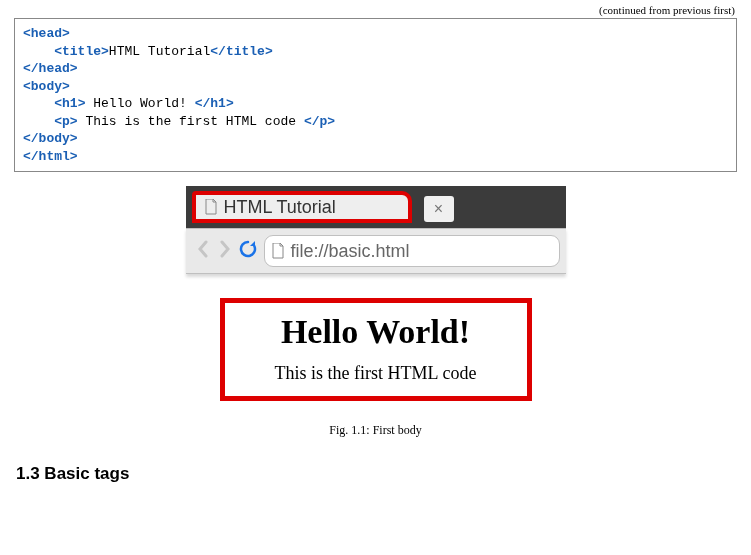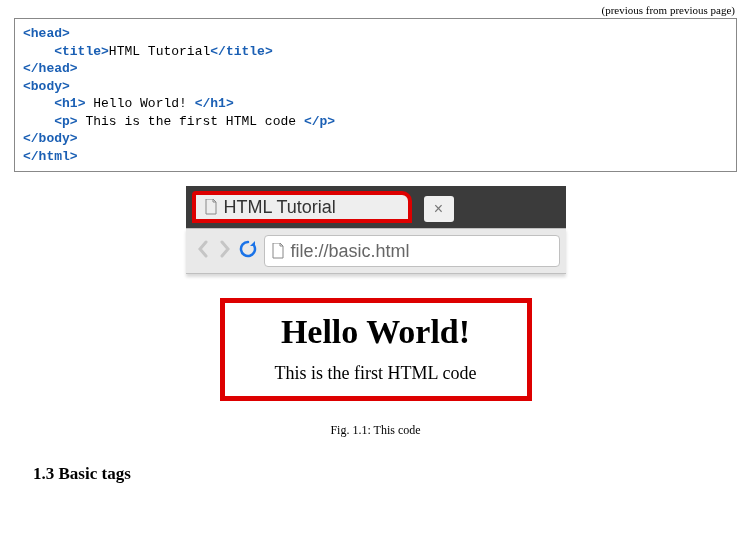--- a/index.html
+++ b/index.html
@@ -11,35 +11,35 @@
   .figure-wrap { text-align:center; margin-top:14px; }
   .browser { display:inline-block; width:380px; text-align:left; }
   .tabbar { background:#3b3b3b; height:42px; position:relative; }
   .tab { position:absolute; left:6px; top:5px; width:220px; height:32px; background:#eee; border-radius:4px 10px 0 0; border:4px solid #d00; box-sizing:border-box; display:flex; align-items:center; }
   .tab .doc-icon { margin:0 6px 0 8px; }
   .tab-title { font-family:"Helvetica Neue", Arial, sans-serif; font-size:18px; color:#333; }
   .tab-close { position:absolute; left:238px; top:10px; width:30px; height:26px; background:#f0f0f0; border-radius:3px; text-align:center; line-height:26px; color:#777; font-family:Arial; font-size:16px; }
   .toolbar { background:#e9e9e9; border-top:1px solid #bfbfbf; border-bottom:1px solid #bfbfbf; height:44px; display:flex; align-items:center; padding:0 6px; box-shadow:0 3px 3px rgba(0,0,0,0.15); }
   .nav-arrow { color:#c5c5c5; font-size:22px; padding:0 4px; }
   .reload { color:#1a73e8; margin:0 6px 0 2px; }
-  .urlbox { flex:1; height:30px; background:#fff; border:1px solid #c0c0c0; border-radius:4px; display:flex; align-items:center; padding:0 6px; font-family:"Helvetica Neue", Arial, sans-serif; font-size:18px; color:#666; }
+  .urlbox { flex:1; height:30px; background:#fff; border:1px solid #c0c0c0; border-radius:9px; display:flex; align-items:center; padding:0 6px; font-family:"Helvetica Neue", Arial, sans-serif; font-size:18px; color:#666; }
   .urlbox .doc-icon { margin-right:6px; }
   .rendered { margin:24px auto 0 auto; width:312px; border:5px solid #d00; padding:10px 10px 12px 10px; box-sizing:border-box; }
   .rendered h1 { margin:0 0 12px 0; font-family:"Times New Roman", Georgia, serif; font-size:34px; font-weight:bold; }
   .rendered p { margin:0; font-family:"Times New Roman", Georgia, serif; font-size:18px; }
   .caption { text-align:center; font-size:12px; margin:22px 0 26px 0; }
-  .section { font-family:Liberation Serif, serif; font-weight:bold; font-size:17px; margin:6px 0 10px 23px; }
+  .section { font-family:Liberation Sans, sans-serif; font-weight:bold; font-size:17px; margin:6px 0 10px 6px; }
   svg.doc-icon { width:14px; height:16px; }
   svg.reload { width:20px; height:20px; }
 </style>
 </head>
 <body>
 
 <div class="page">
-  <div class="continued">(previous from previous page)</div>
+  <div class="continued">(continued from previous first)</div>
 
   <div class="codebox"><span class="tag">&lt;</span><span class="tag">head</span><span class="tag">&gt;</span>
 <span class="tag">    &lt;</span><span class="tag">title</span><span class="tag">&gt;</span><span class="txt">HTML Tutorial</span><span class="tag">&lt;/</span><span class="tag">title</span><span class="tag">&gt;</span>
 <span class="tag">&lt;/</span><span class="tag">head</span><span class="tag">&gt;</span>
 <span class="tag">&lt;</span><span class="tag">body</span><span class="tag">&gt;</span>
 <span class="tag">    &lt;</span><span class="tag">h1</span><span class="tag">&gt;</span><span class="txt"> Hello World! </span><span class="tag">&lt;/</span><span class="tag">h1</span><span class="tag">&gt;</span>
 <span class="tag">    &lt;</span><span class="tag">p</span><span class="tag">&gt;</span><span class="txt"> This is the first HTML code </span><span class="tag">&lt;/</span><span class="tag">p</span><span class="tag">&gt;</span>
 <span class="tag">&lt;/</span><span class="tag">body</span><span class="tag">&gt;</span>
 <span class="tag">&lt;/</span><span class="tag">html</span><span class="tag">&gt;</span></div>
 
@@ -80,17 +80,17 @@
           <span>file://basic.html</span>
         </div>
       </div>
     </div>
 
     <div class="rendered">
       <h1>Hello World!</h1>
       <p>This is the first HTML code</p>
     </div>
 
-    <div class="caption">Fig. 1.1: This code</div>
+    <div class="caption">Fig. 1.1: First body</div>
   </div>
 
   <div class="section">1.3  Basic tags</div>
 </div>
 
 </body></html>

